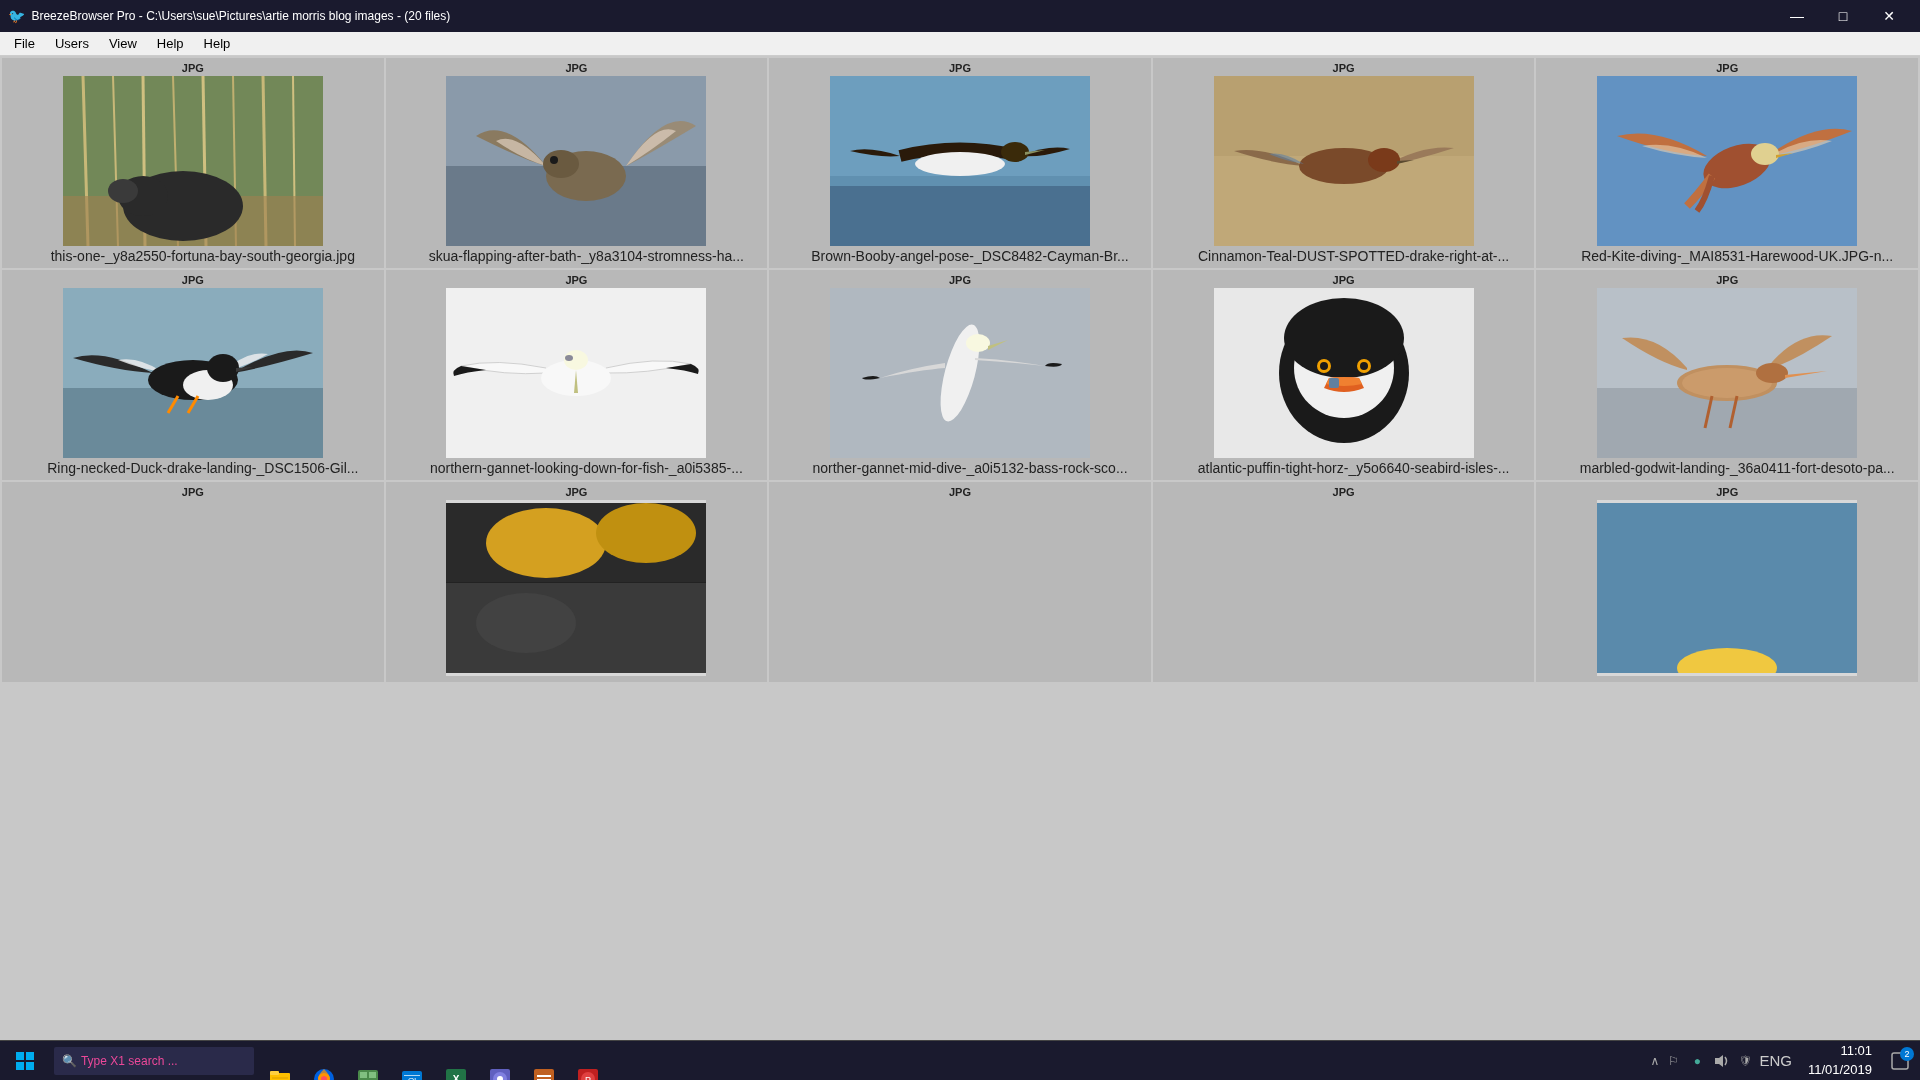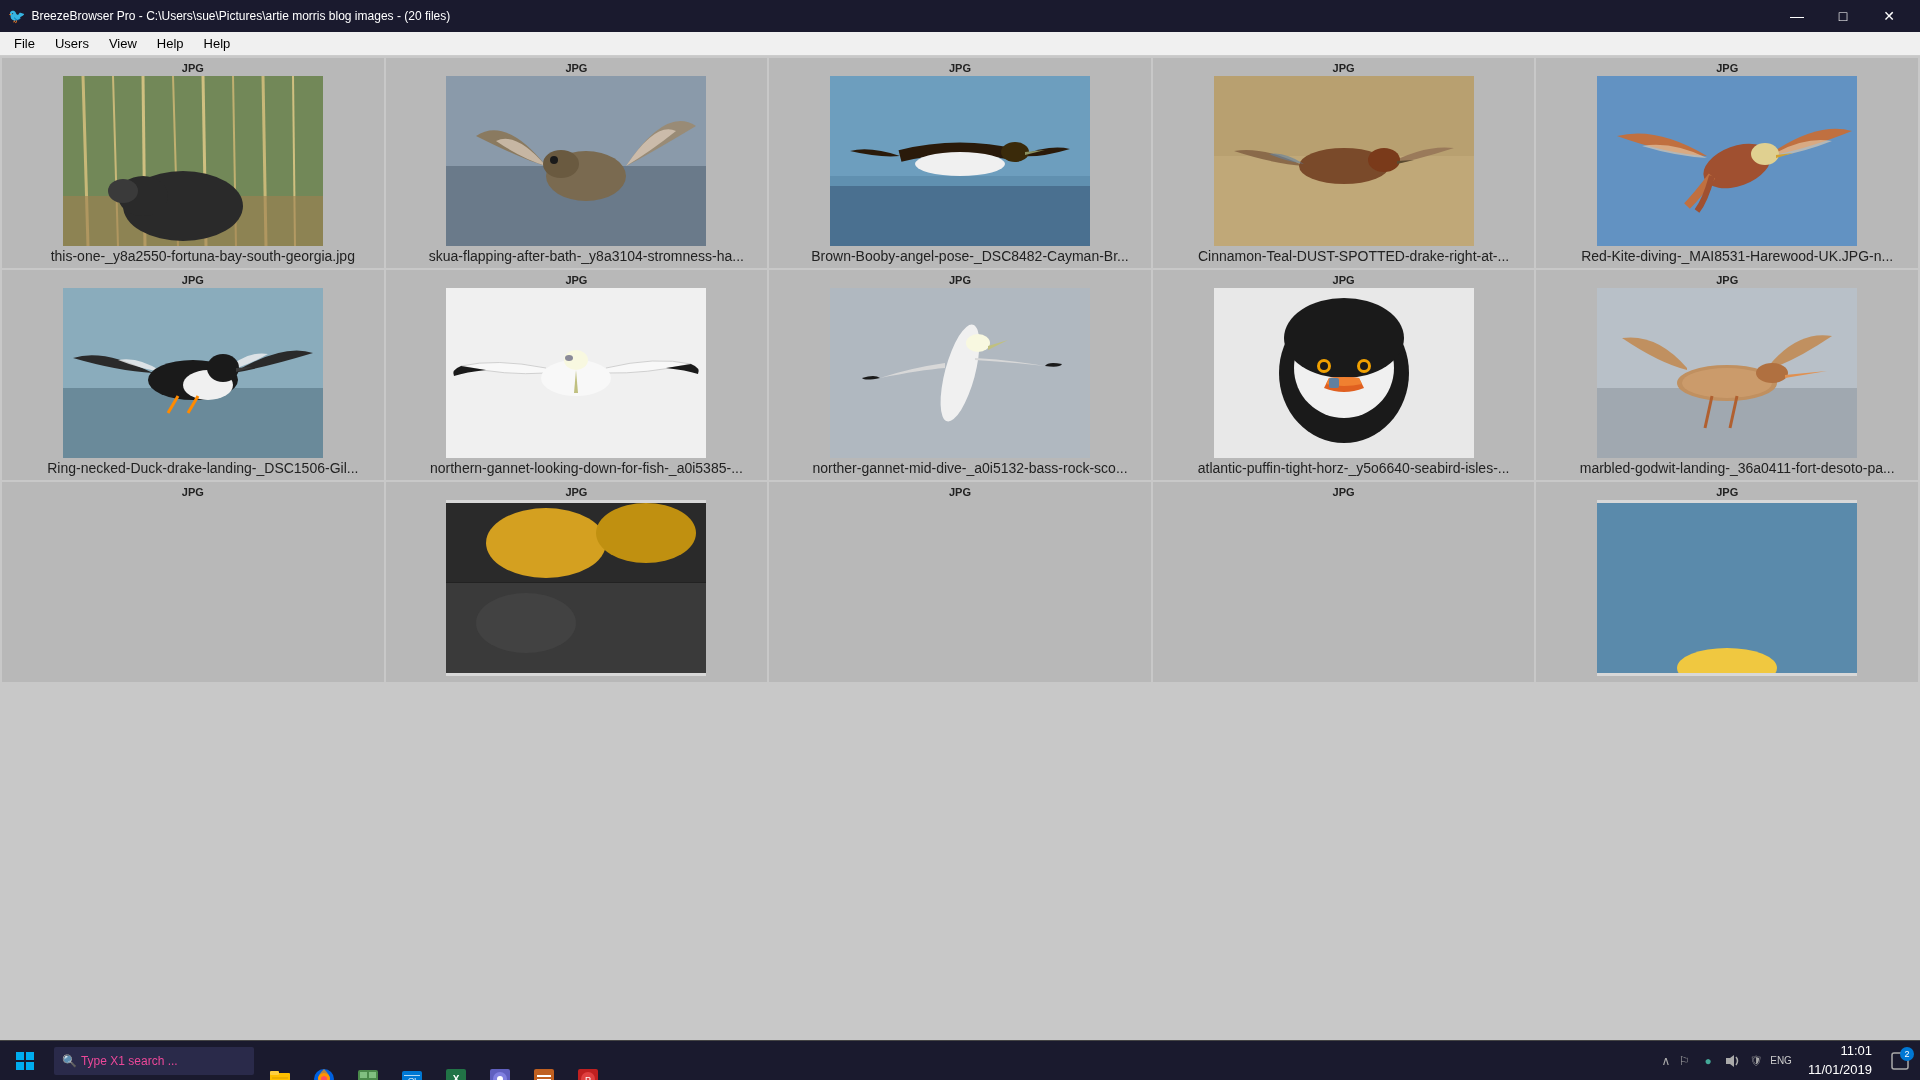--- a/index.html
+++ b/index.html
@@ -525,21 +525,21 @@
 
     <div class="tray-icon" style="color:#aaa;">⚐</div>
     <div class="tray-icon" style="color:#4a9;" title="Network">●</div>
     <div class="tray-icon">
       <svg width="16" height="16" viewBox="0 0 16 16">
         <path d="M2 5 L6 5 L10 2 L10 14 L6 11 L2 11 Z" fill="#aaa"></path>
         <path d="M12 4 Q15 8 12 12" stroke="#aaa" stroke-width="1.5" fill="none"></path>
       </svg>
     </div>
     <div class="tray-icon" style="color:#aaa; font-size:10px;">🛡</div>
-    <div style="color:#ccc; font-size:10px;">ENG</div>
+    <div style="color:#ccc; font-size:15px;">ENG</div>
   </div>
 
   <div class="clock">
     <div>11:01</div>
     <div>11/01/2019</div>
   </div>
 
   <div class="notif-btn">
     <svg width="18" height="18" viewBox="0 0 18 18">
       <rect x="1" y="1" width="16" height="16" fill="none" stroke="#aaa" stroke-width="1.5" rx="2"></rect>

